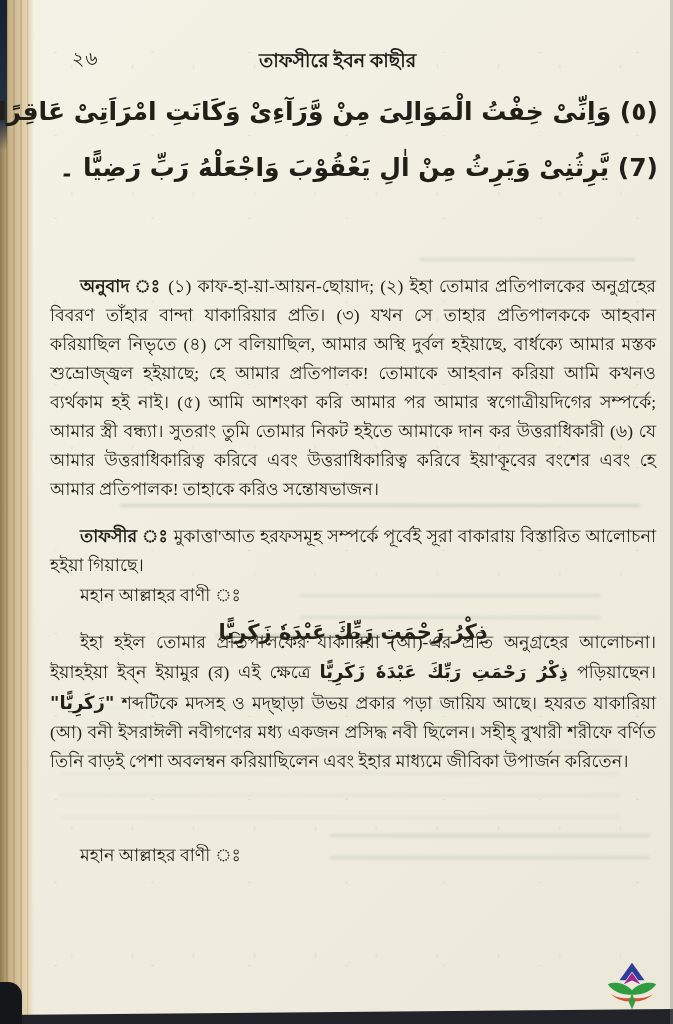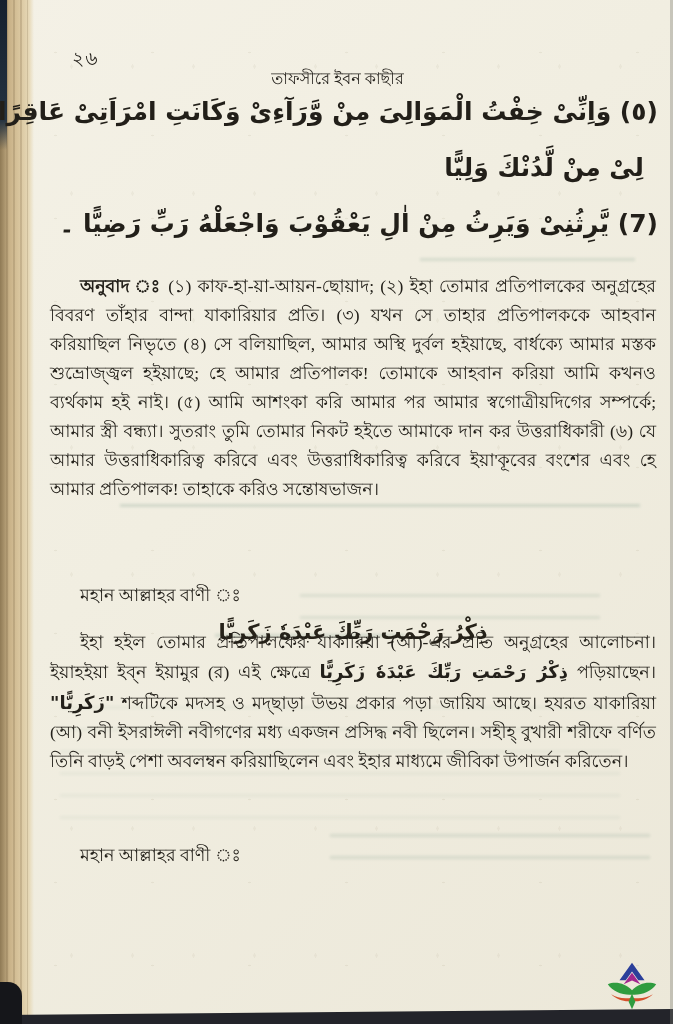--- a/index.html
+++ b/index.html
@@ -30,21 +30,21 @@
   .bleed.b2{left:120px;top:498px;width:520px;height:22px;opacity:.20;}
   .bleed.b3{left:300px;top:588px;width:300px;height:48px;opacity:.13;}
   .bleed.b4{left:215px;top:628px;width:190px;height:16px;opacity:.18;}
   .bleed.b5{left:330px;top:828px;width:320px;height:42px;opacity:.15;}
   .bleed.b6{left:60px;top:700px;width:560px;height:120px;opacity:.06;}
 
   .content{position:absolute;left:0;top:0;width:673px;height:1024px;color:#201d18;}
 
   .running-head{position:absolute;top:44px;left:50px;width:605px;height:26px;}
   .pageno{position:absolute;left:22px;top:0;font-size:19px;letter-spacing:1px;}
-  .booktitle{position:absolute;left:0;right:30px;top:2px;text-align:center;font-size:16px;font-weight:normal;margin-top:20px;}
+  .booktitle{position:absolute;left:0;right:30px;top:2px;text-align:center;font-size:19px;font-weight:bold;}
 
   .arabic{font-family:"DejaVu Sans",sans-serif;direction:rtl;unicode-bidi:isolate;}
   .verse-block{position:absolute;top:84px;left:50px;width:608px;direction:rtl;text-align:right;}
   .verse-line{font-family:"DejaVu Sans",sans-serif;font-size:25px;font-weight:bold;
     line-height:56px;white-space:nowrap;color:#221f19;}
   .verse-line.indent2{padding-left:0;padding-right:14px;}
 
   .para{position:absolute;left:50px;width:606px;font-size:17.5px;line-height:29px;
     text-align:justify;text-indent:30px;color:#23201a;}
   .para b{font-weight:bold;}
@@ -90,26 +90,26 @@
 
   <div class="content">
 
     <div class="running-head">
       <span class="pageno">২৬</span>
       <span class="booktitle">তাফসীরে ইবন কাছীর</span>
     </div>
 
     <div class="verse-block">
       <div class="verse-line">(٥) وَاِنِّىْ خِفْتُ الْمَوَالِىَ مِنْ وَّرَآءِىْ وَكَانَتِ امْرَاَتِىْ عَاقِرًا فَهَبْ</div>
-      <div class="verse-line indent2">لِىْ مِنْ لَّدُنْكَ وَلِيًّا</div>
       <div class="verse-line">(7) يَّرِثُنِىْ وَيَرِثُ مِنْ اٰلِ يَعْقُوْبَ وَاجْعَلْهُ رَبِّ رَضِيًّا ۔</div>
     </div>
 
     <div class="para p-translation"><b>অনুবাদ ঃ</b><span> (১) কাফ-হা-য়া-আয়ন-ছোয়াদ; (২) ইহা তোমার প্রতিপালকের অনুগ্রহের বিবরণ তাঁহার বান্দা যাকারিয়ার প্রতি। (৩) যখন সে তাহার প্রতিপালককে আহবান করিয়াছিল নিভৃতে (৪) সে বলিয়াছিল, আমার অস্থি দুর্বল হইয়াছে, বার্ধক্যে আমার মস্তক শুভ্রোজ্জ্বল হইয়াছে; হে আমার প্রতিপালক! তোমাকে আহবান করিয়া আমি কখনও ব্যর্থকাম হই নাই। (৫) আমি আশংকা করি আমার পর আমার স্বগোত্রীয়দিগের সম্পর্কে; আমার স্ত্রী বন্ধ্যা। সুতরাং তুমি তোমার নিকট হইতে আমাকে দান কর উত্তরাধিকারী (৬) যে আমার উত্তরাধিকারিত্ব করিবে এবং উত্তরাধিকারিত্ব করিবে ইয়া'কূবের বংশের এবং হে আমার প্রতিপালক! তাহাকে করিও সন্তোষভাজন।</span></div>
 
+    <div class="para p-tafsir"><b>তাফসীর ঃ</b><span> মুকাত্তা'আত হরফসমূহ সম্পর্কে পূর্বেই সূরা বাকারায় বিস্তারিত আলোচনা হইয়া গিয়াছে।</span></div>
 
     <div class="para p-heading1">মহান আল্লাহর বাণী ঃ</div>
 
     <div class="ar-center arabic">ذِكْرُ رَحْمَتِ رَبِّكَ عَبْدَهٗ زَكَرِيًّا</div>
 
     <div class="para p-zakariya"><span>ইহা হইল তোমার প্রতিপালকের যাকারিয়া (আ)-এর প্রতি অনুগ্রহের আলোচনা। ইয়াহইয়া ইব্‌ন ইয়ামুর (র) এই ক্ষেত্রে </span><span class="ar-inline">ذِكْرُ رَحْمَتِ رَبِّكَ عَبْدَهٗ زَكَرِيًّا</span><span> পড়িয়াছেন। </span><span class="ar-inline">"زَكَرِيًّا"</span><span> শব্দটিকে মদসহ ও মদ্‌ছাড়া উভয় প্রকার পড়া জায়িয আছে। হযরত যাকারিয়া (আ) বনী ইসরাঈলী নবীগণের মধ্য একজন প্রসিদ্ধ নবী ছিলেন। সহীহ্‌ বুখারী শরীফে বর্ণিত তিনি বাড়ই পেশা অবলম্বন করিয়াছিলেন এবং ইহার মাধ্যমে জীবিকা উপার্জন করিতেন।</span></div>
 
     <div class="para p-heading2">মহান আল্লাহর বাণী ঃ</div>
 
 

